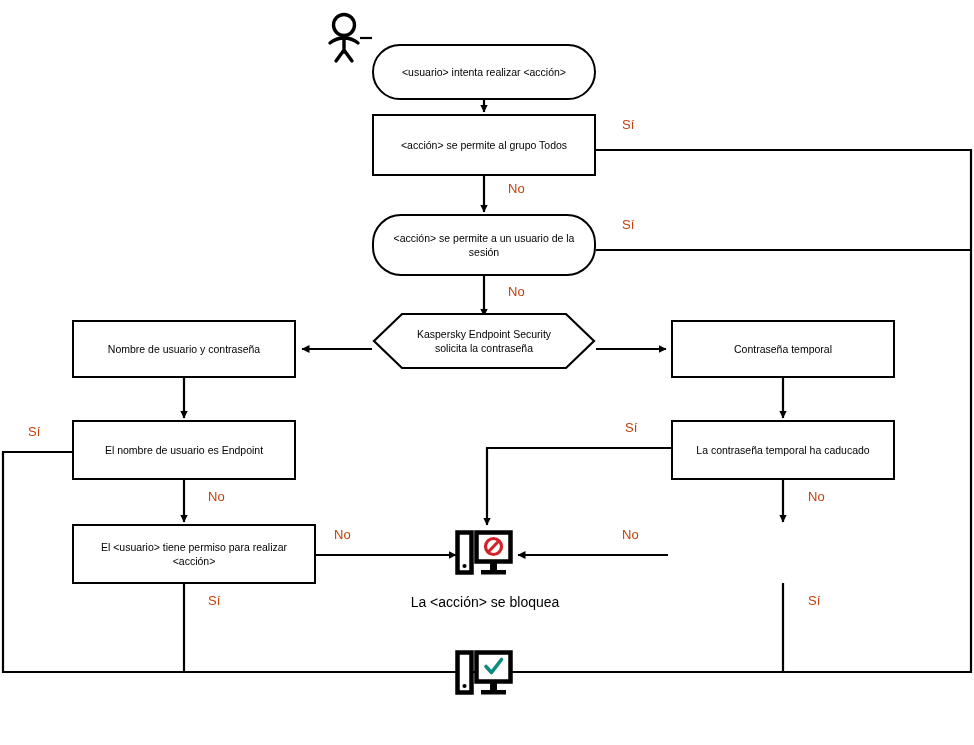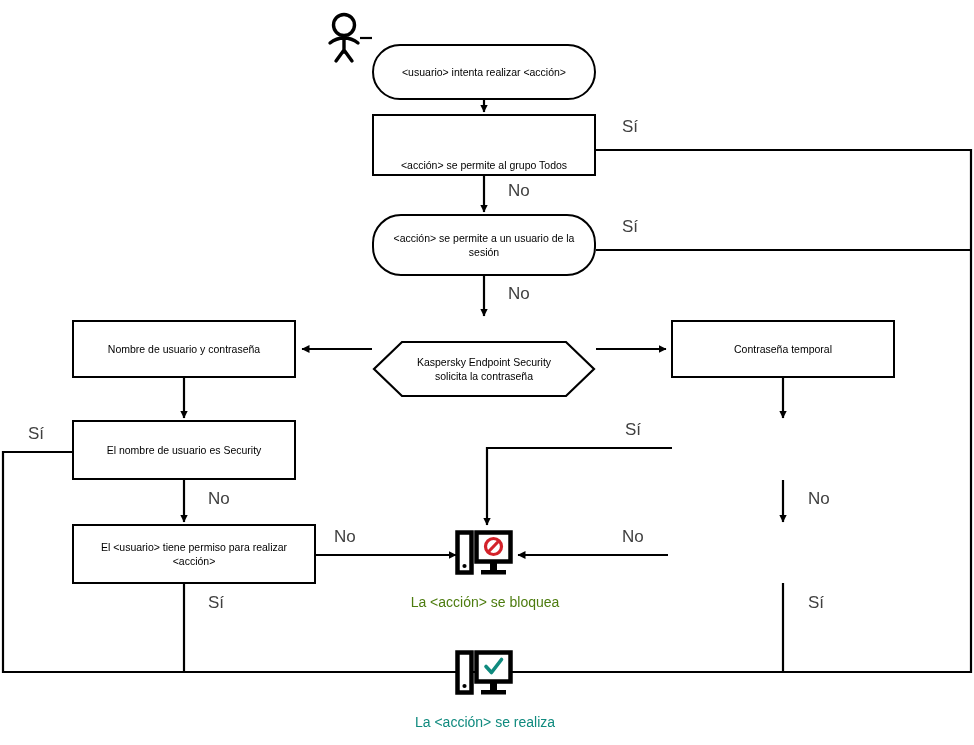--- a/index.html
+++ b/index.html
@@ -57,38 +57,38 @@
   }
   .hexagon .hex-label {
     position: relative;
     z-index: 2;
     padding: 0 34px;
     font-size: 10.5px;
     line-height: 1.35;
   }
   .edge-label {
     position: absolute;
-    font-size: 17px;
-    color: #404040;
+    font-size: 13px;
+    color: #c2410c;
     white-space: nowrap;
     background: transparent;
   }
   .actor {
     position: absolute;
   }
   .endpoint-icon {
     position: absolute;
   }
   .endpoint-caption {
     position: absolute;
     font-size: 14px;
     white-space: nowrap;
     text-align: center;
   }
-  .caption-blocked { color: #4d7c0f; }
+  .caption-blocked { color: #000000; }
   .caption-allowed { color: #0f8a7e; }
 </style>
 </head>
 <body>
 
 <div id="stage">
 
   <svg id="wires" viewBox="0 0 974 745" width="974" height="745" xmlns="http://www.w3.org/2000/svg">
     <defs>
       <marker id="arr" markerWidth="9" markerHeight="9" refX="7.5" refY="4.5" orient="auto" markerUnits="userSpaceOnUse">
@@ -140,47 +140,50 @@
       <circle cx="20" cy="13" r="10.5" fill="none" stroke="#000" stroke-width="3.4"></circle>
       <path d="M20,25 L20,40 M6,31 C11,27 15,26 20,26 C25,26 29,27 34,31
                M20,38 L12,49 M20,38 L28,49" fill="none" stroke="#000" stroke-width="3.4" stroke-linecap="round"></path>
     </svg>
   </div>
 
   <div class="node terminator" style="left:372px; top:12px; width:224px; height:56px;">
     <span>&lt;usuario&gt; intenta realizar &lt;acción&gt;</span>
   </div>
 
-  <div class="node" style="left:372px; top:114px; width:224px; height:62px;align-items:flex-end;">
+  <div class="node" style="left:372px; top:114px; width:224px; height:62px;">
     <span>&lt;acción&gt; se permite al grupo Todos</span>
   </div>
 
   <div class="node" style="left:372px; top:214px; width:224px; height:62px;border-radius:29px;">
     <span>&lt;acción&gt; se permite a un usuario de la sesión</span>
   </div>
 
-  <div class="node hexagon" style="left:372px; top:340px; width:224px; height:58px;">
+  <div class="node hexagon" style="left:372px; top:312px; width:224px; height:58px;">
     <svg class="hex-svg" width="224" height="58" viewBox="0 0 224 58" xmlns="http://www.w3.org/2000/svg">
       <path d="M30,2 L194,2 L222,29 L194,56 L30,56 L2,29 Z" fill="#ffffff" stroke="#000000" stroke-width="2.2"></path>
     </svg>
     <span class="hex-label">Kaspersky Endpoint Security solicita la contraseña</span>
   </div>
 
   <div class="node" style="left:72px; top:320px; width:224px; height:58px;">
     <span>Nombre de usuario y contraseña</span>
   </div>
 
   <div class="node" style="left:671px; top:320px; width:224px; height:58px;">
     <span>Contraseña temporal</span>
   </div>
 
   <div class="node" style="left:72px; top:420px; width:224px; height:60px;">
-    <span>El nombre de usuario es Security</span>
-  </div>
-
+    <span>El nombre de usuario es Endpoint</span>
+  </div>
+
+  <div class="node" style="left:671px; top:420px; width:224px; height:60px;">
+    <span>La contraseña temporal ha caducado</span>
+  </div>
 
   <div class="node" style="left:72px; top:524px; width:244px; height:60px;">
     <span>El &lt;usuario&gt; tiene permiso para realizar &lt;acción&gt;</span>
   </div>
 
 
   <div class="edge-label" style="left:622px; top:117px;">Sí</div>
   <div class="edge-label" style="left:508px; top:181px;">No</div>
   <div class="edge-label" style="left:622px; top:217px;">Sí</div>
   <div class="edge-label" style="left:508px; top:284px;">No</div>
@@ -211,15 +214,14 @@
   <div class="endpoint-icon" style="left:455px; top:648px;">
     <svg width="58" height="50" viewBox="0 0 58 50" xmlns="http://www.w3.org/2000/svg">
       <rect x="2.5" y="4.5" width="14" height="40" fill="#ffffff" stroke="#000000" stroke-width="4.5"></rect>
       <circle cx="9.5" cy="38" r="2.1" fill="#000000"></circle>
       <rect x="21.5" y="4.5" width="34" height="29" fill="#ffffff" stroke="#000000" stroke-width="4.5"></rect>
       <rect x="35" y="35" width="7" height="7" fill="#000000"></rect>
       <rect x="26" y="42" width="25" height="4.5" fill="#000000"></rect>
       <path d="M31,18.5 L36.5,24.5 L46.5,11.5" fill="none" stroke="#0f8a7e" stroke-width="3.6" stroke-linecap="round" stroke-linejoin="round"></path>
     </svg>
   </div>
-  <div class="endpoint-caption caption-allowed" style="left:355px; top:714px; width:260px;">La &lt;acción&gt; se realiza</div>
 
 </div>
 
 </body></html>

